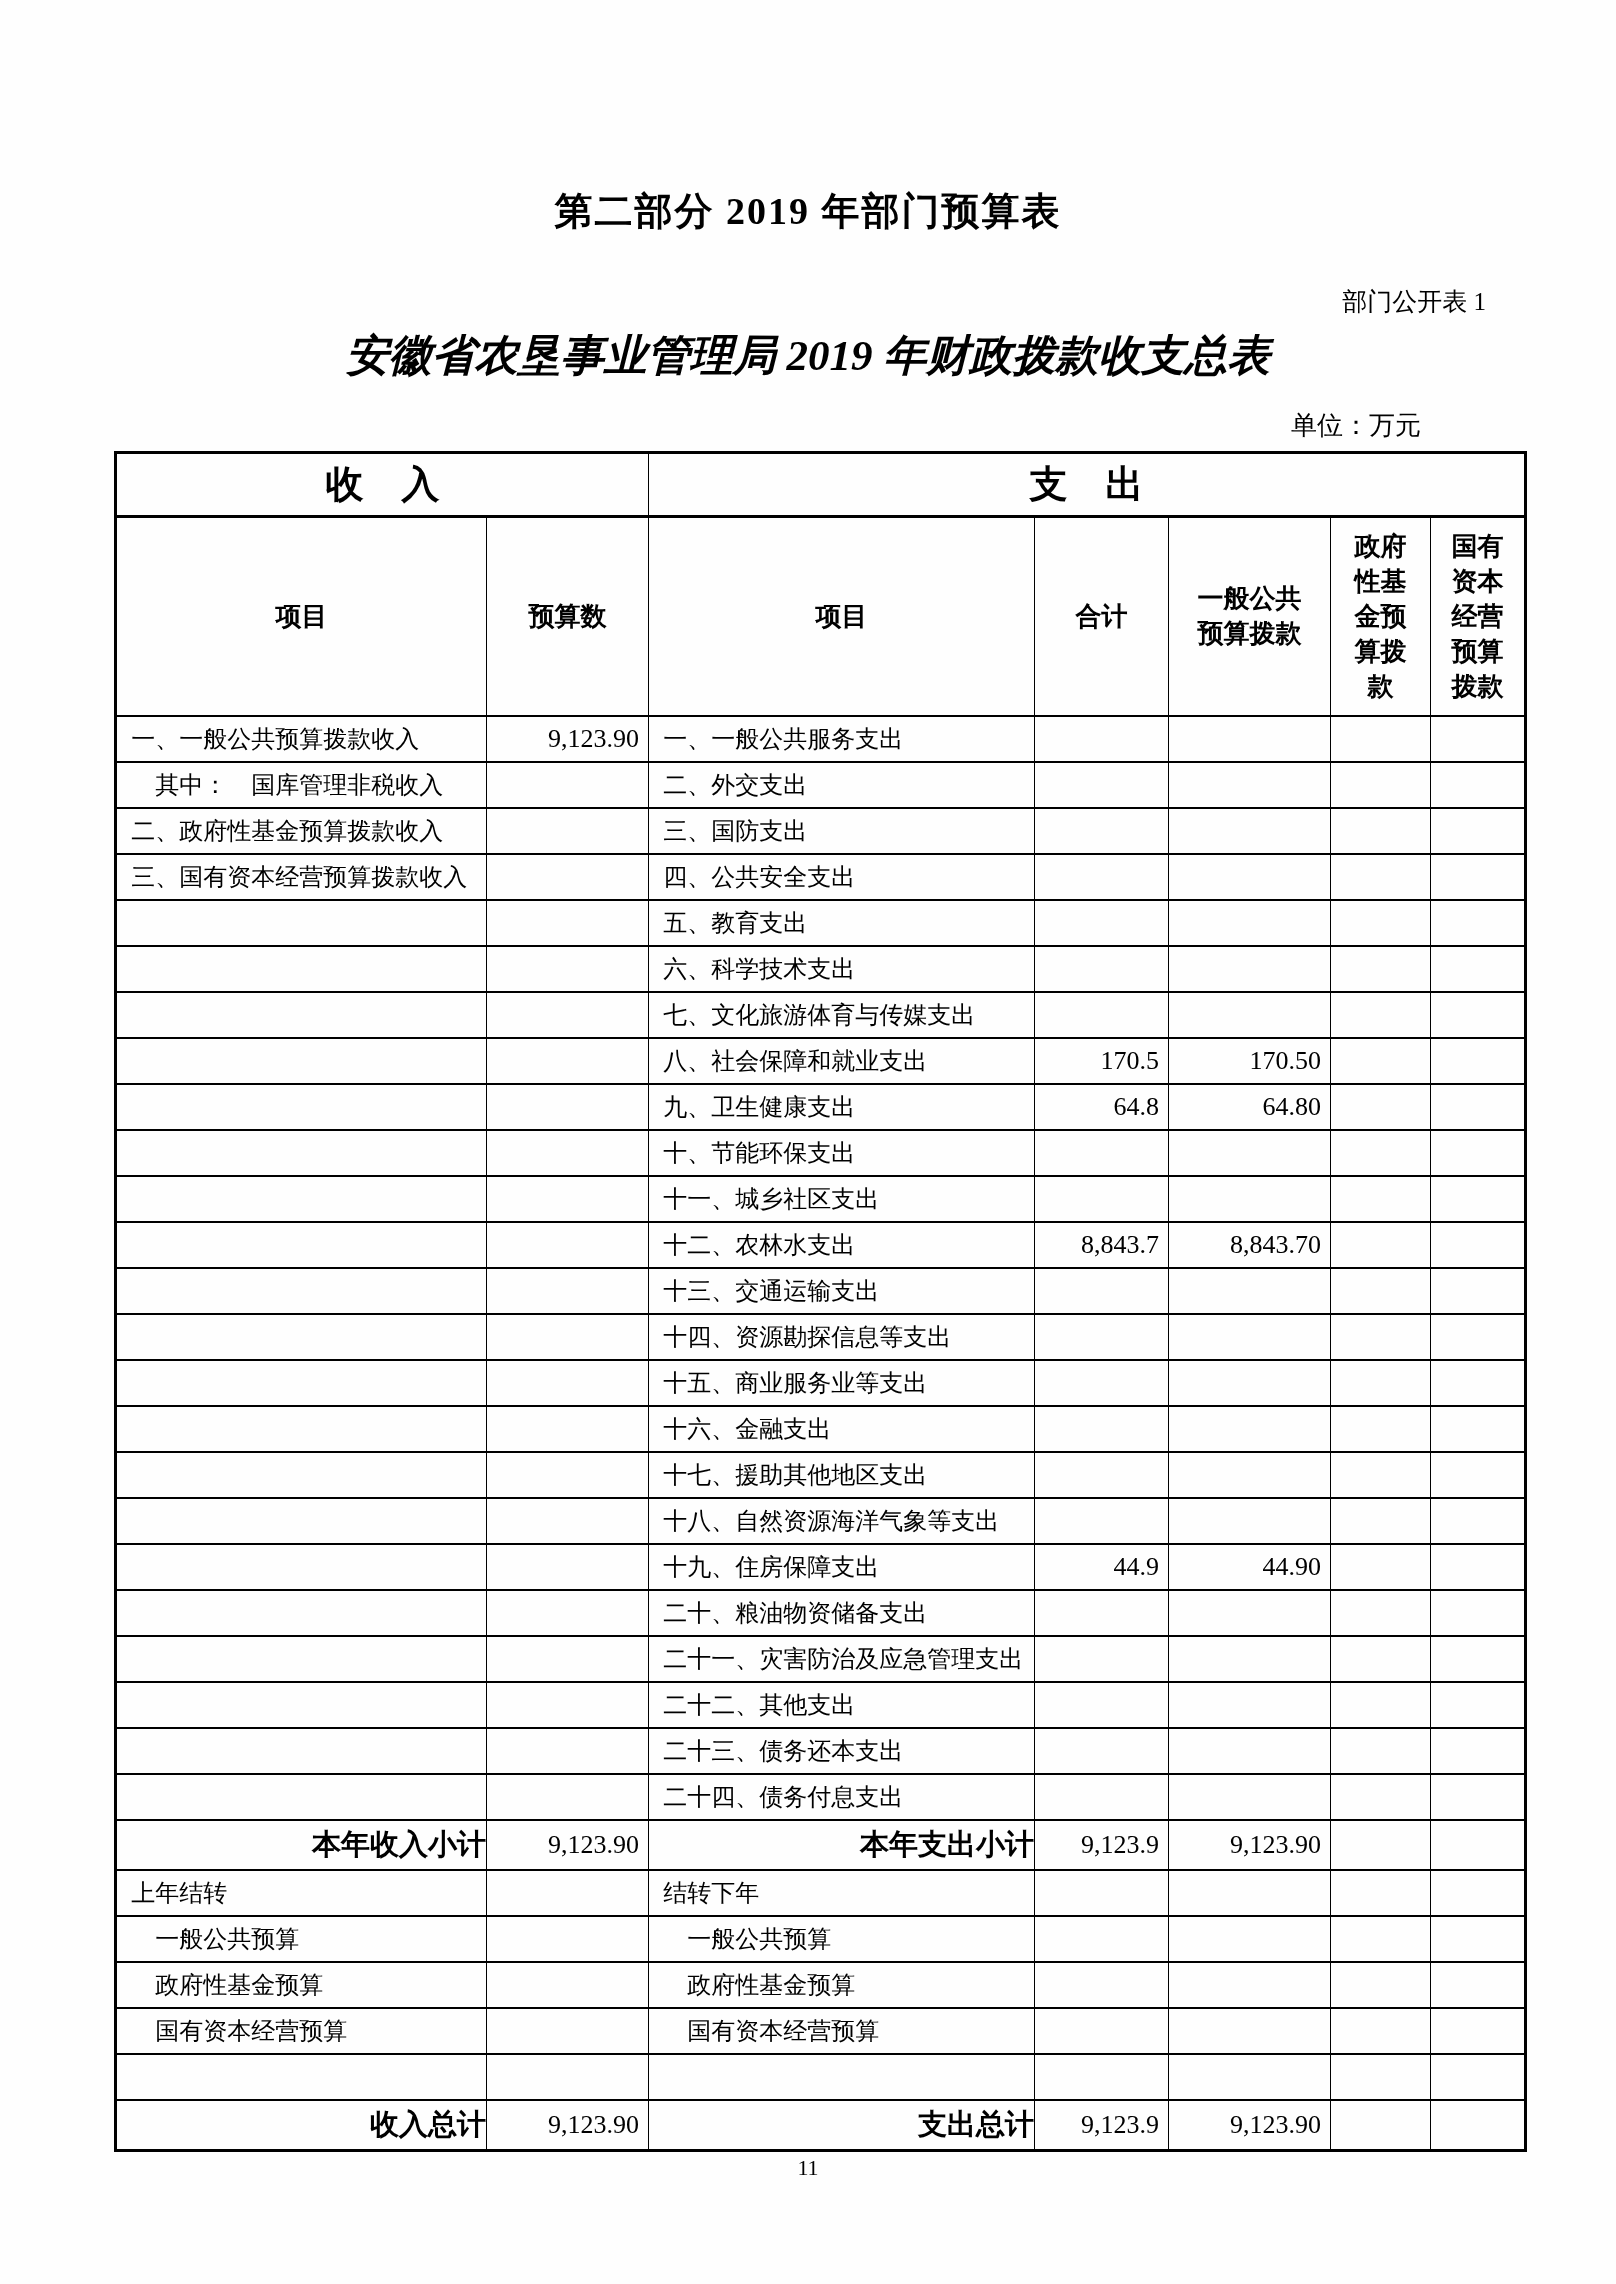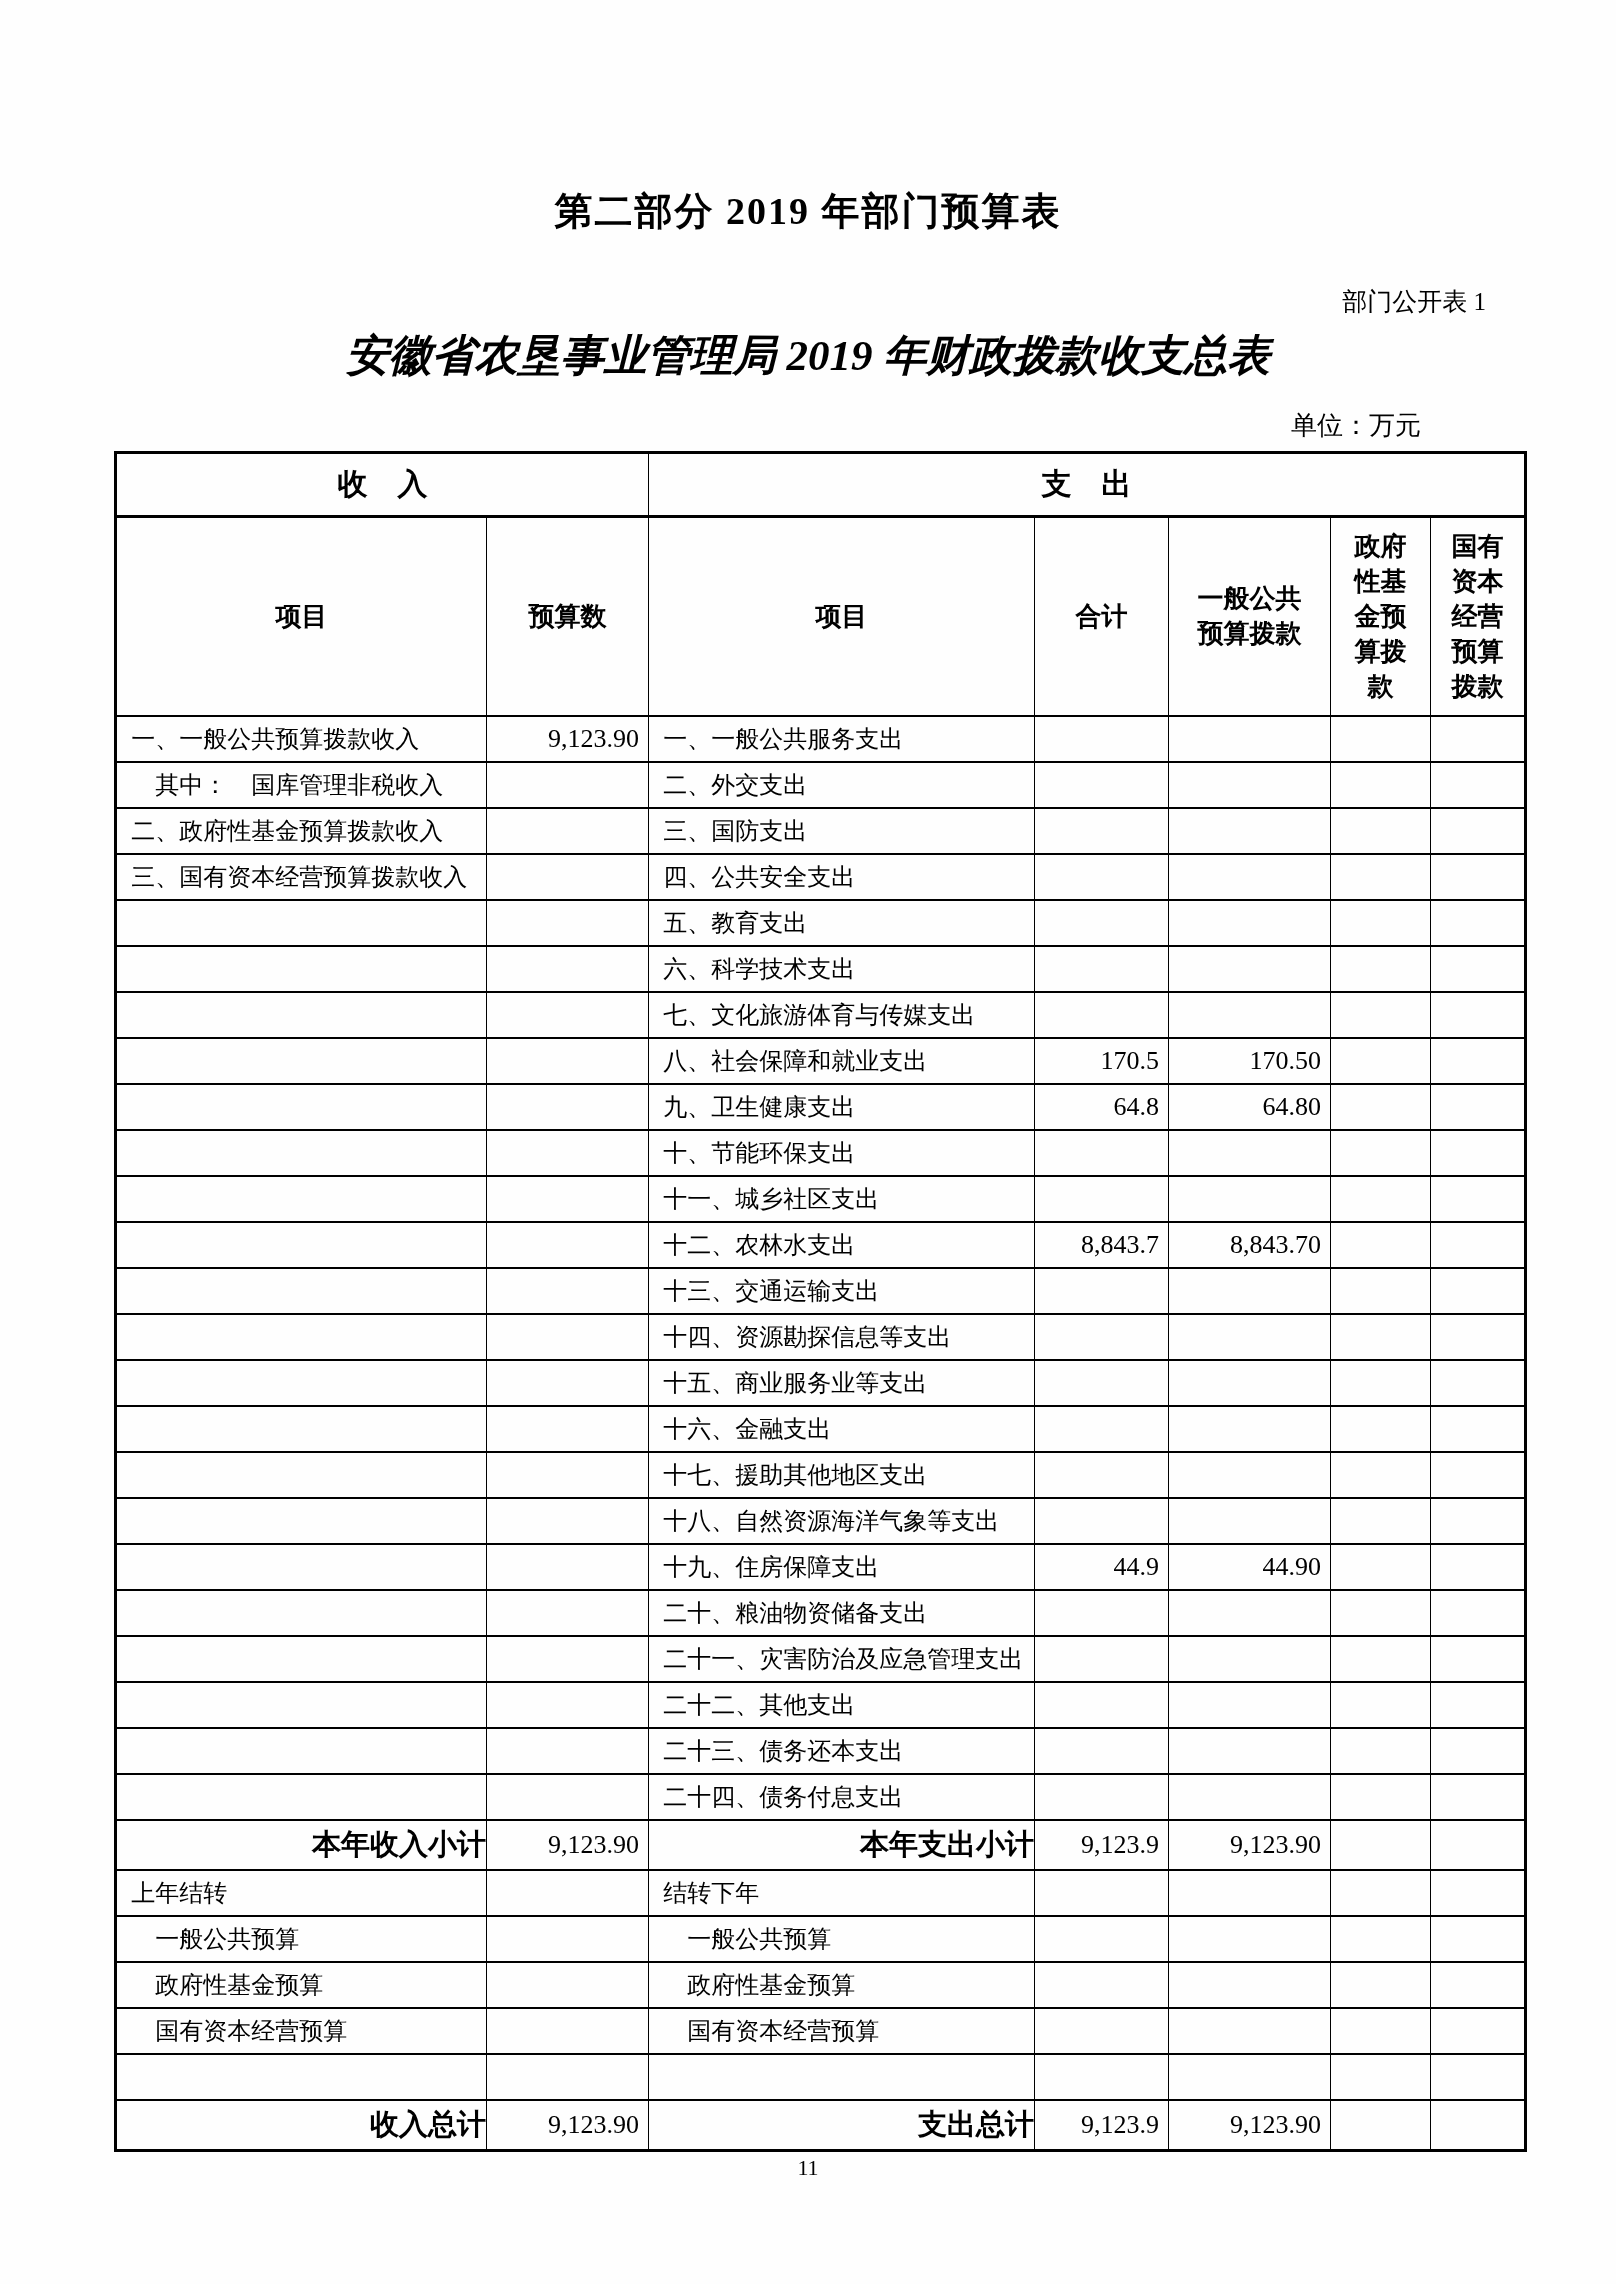--- a/index.html
+++ b/index.html
@@ -53,21 +53,21 @@
   .budget-table th, .budget-table td {
     border: 1.3px solid #000;
     border-top-width: 2.6px;
     border-bottom-width: 2.6px;
     vertical-align: middle;
     overflow: hidden;
     padding: 0;
   }
   tr.group-row { height: 64px; }
   tr.group-row th {
-    font-size: 30px;
+    font-size: 38px;
     font-weight: bold;
     text-align: center;
     border-bottom-width: 3.9px;
     white-space: pre;
   }
   tr.col-head-row { height: 199px; }
   tr.col-head-row th {
     font-size: 26px;
     font-weight: bold;
     text-align: center;

